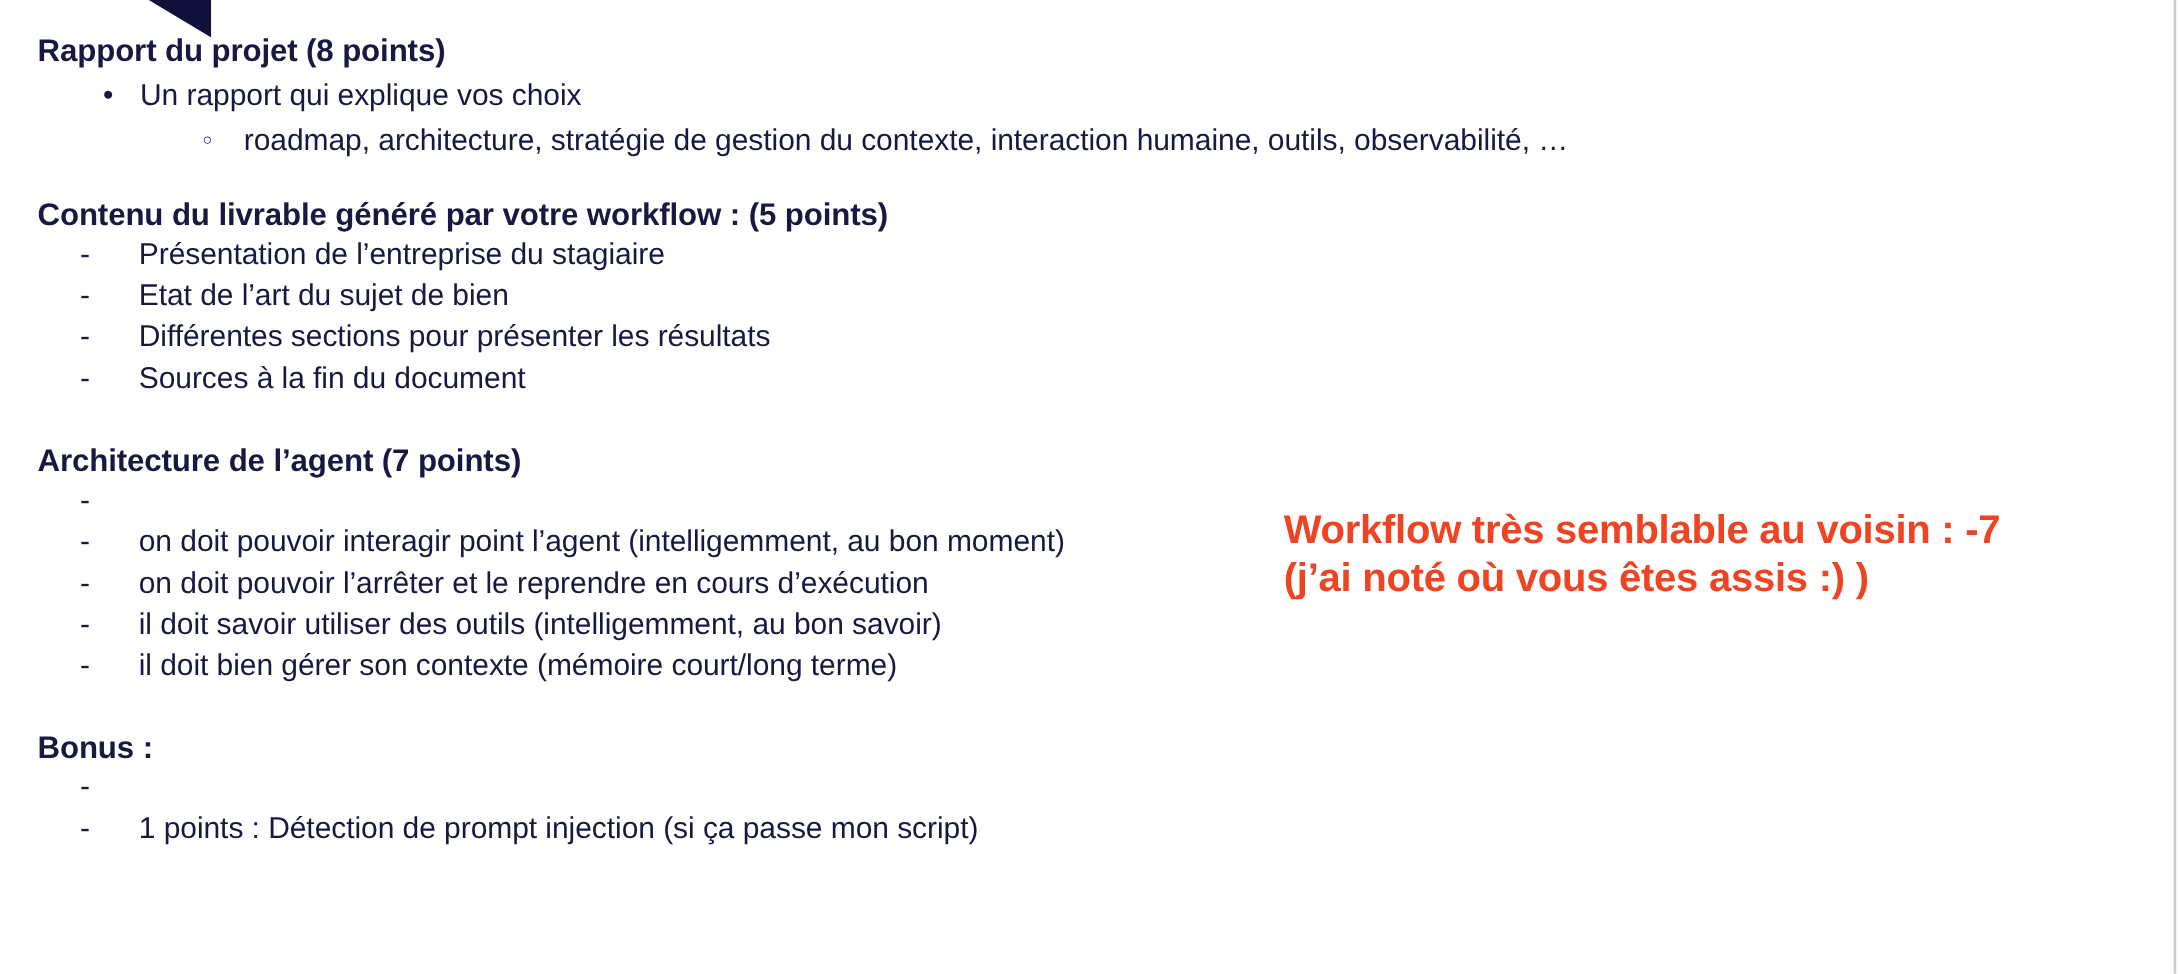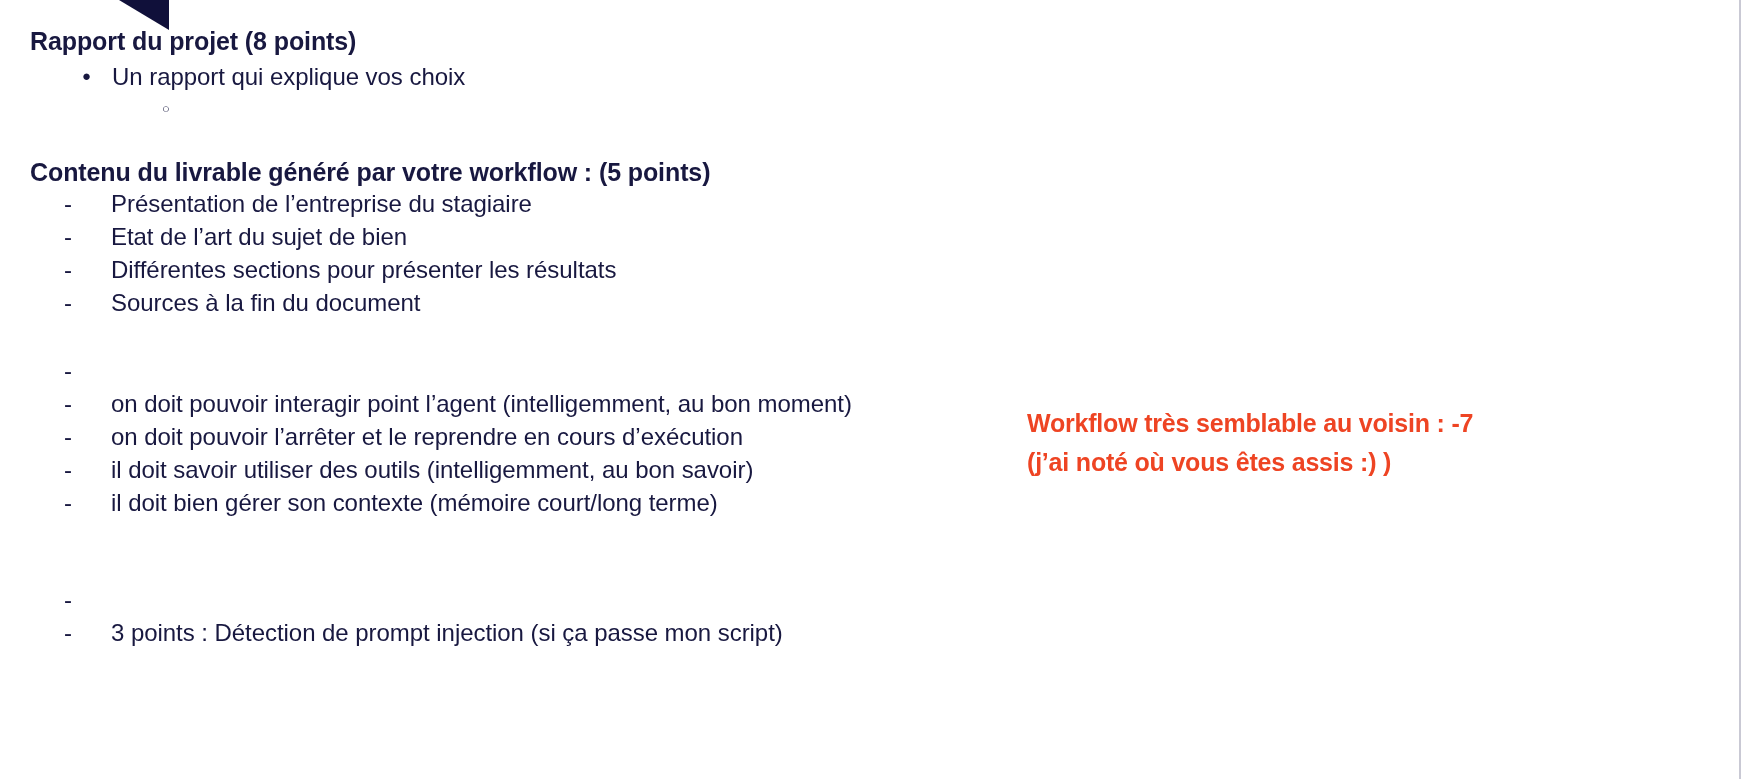--- a/index.html
+++ b/index.html
@@ -116,21 +116,21 @@
     text-underline-offset: 3px;
     text-decoration-thickness: 1.5px;
   }
 
   
   #annotation {
     position: absolute;
     left: 1027px;
     top: 404px;
     width: 520px;
-    font-size: 25px;
+    font-size: 32px;
     font-weight: bold;
     line-height: 39px;
     color: #ee4423;
     letter-spacing: -0.2px;
   }
   .annotation-line { white-space: nowrap; }
 </style>
 </head>
 <body>
 
@@ -142,20 +142,21 @@
 
   <div class="section" style="top:26px;">
     <div class="section-heading">Rapport du projet  (8 points)</div>
     <ul class="bullet-list">
       <li class="bullet-row" style="margin-top:4px;">
         <span class="bullet-marker marker-disc">●</span>
         <span class="bullet-text">Un rapport qui explique vos choix</span>
       </li>
       <li class="bullet-row">
         <span class="bullet-marker marker-circle">○</span>
+        <span class="bullet-text">roadmap, architecture, stratégie de gestion du contexte, interaction humaine, outils, observabilité, …</span>
       </li>
     </ul>
   </div>
 
   <div class="section" style="top:157px;">
     <div class="section-heading">Contenu du livrable généré par votre workflow : (5 points)</div>
     <ul class="bullet-list">
       <li class="bullet-row">
         <span class="bullet-marker marker-dash">-</span>
         <span class="bullet-text">Présentation de l’entreprise du stagiaire</span>
@@ -169,20 +170,21 @@
         <span class="bullet-text">Différentes sections pour présenter les résultats</span>
       </li>
       <li class="bullet-row">
         <span class="bullet-marker marker-dash">-</span>
         <span class="bullet-text">Sources à la fin du document</span>
       </li>
     </ul>
   </div>
 
   <div class="section" style="top:354px;">
+    <div class="section-heading">Architecture de l’agent (7 points)</div>
     <ul class="bullet-list">
       <li class="bullet-row">
         <span class="bullet-marker marker-dash">-</span>
       </li>
       <li class="bullet-row">
         <span class="bullet-marker marker-dash">-</span>
         <span class="bullet-text"><span>on doit pouvoir interagir point l’agent (</span><span class="u">intelligemment, au bon moment)</span></span>
       </li>
       <li class="bullet-row">
         <span class="bullet-marker marker-dash">-</span>
@@ -193,27 +195,28 @@
         <span class="bullet-text"><span>il doit savoir utiliser des outils </span><span class="u">(intelligemment, au bon savoir)</span></span>
       </li>
       <li class="bullet-row">
         <span class="bullet-marker marker-dash">-</span>
         <span class="bullet-text">il doit bien gérer son contexte (mémoire court/long terme)</span>
       </li>
     </ul>
   </div>
 
   <div class="section" style="top:583px;">
-    <ul class="bullet-list">
-      <li class="bullet-row">
-        <span class="bullet-marker marker-dash">-</span>
-      </li>
-      <li class="bullet-row">
-        <span class="bullet-marker marker-dash">-</span>
-        <span class="bullet-text">3 points : Détection de prompt injection (si ça passe mon script)</span>
+    <div class="section-heading">Bonus :</div>
+    <ul class="bullet-list">
+      <li class="bullet-row">
+        <span class="bullet-marker marker-dash">-</span>
+      </li>
+      <li class="bullet-row">
+        <span class="bullet-marker marker-dash">-</span>
+        <span class="bullet-text">1 points : Détection de prompt injection (si ça passe mon script)</span>
       </li>
     </ul>
   </div>
 
   <div id="annotation">
     <div class="annotation-line">Workflow très semblable au voisin : -7</div>
     <div class="annotation-line">(j’ai noté où vous êtes assis :) )</div>
   </div>
 
   <div id="right-edge-rule"></div>

